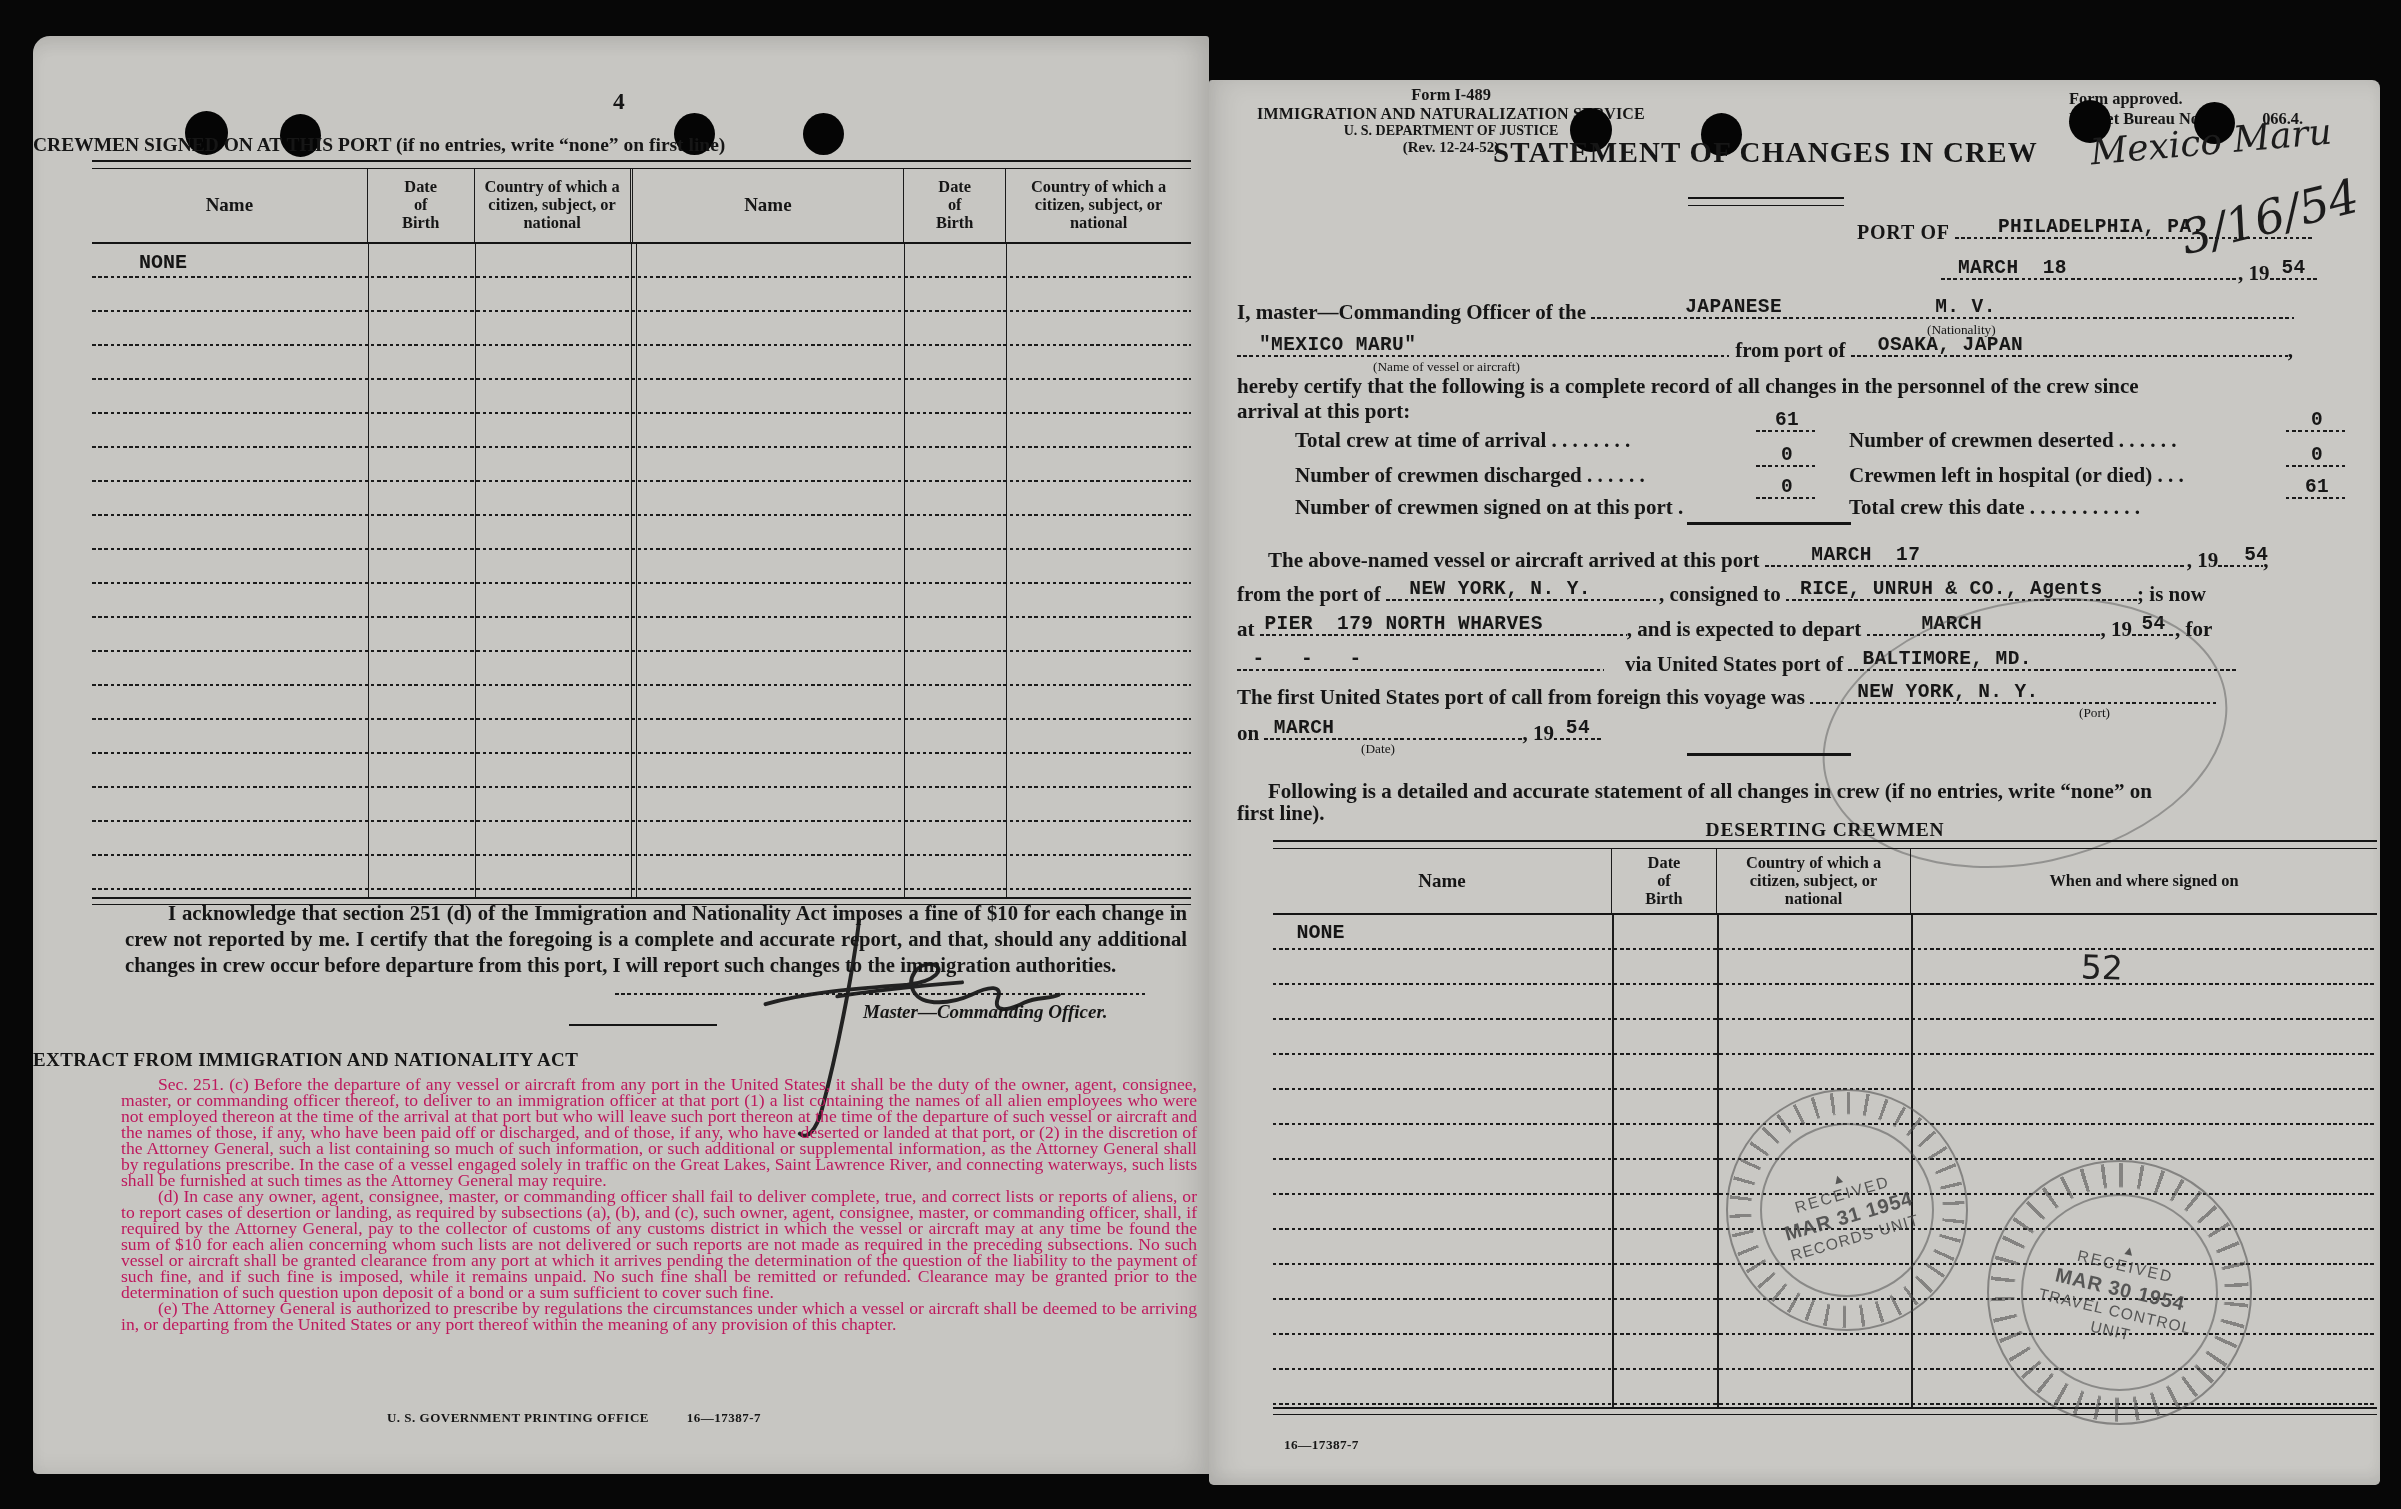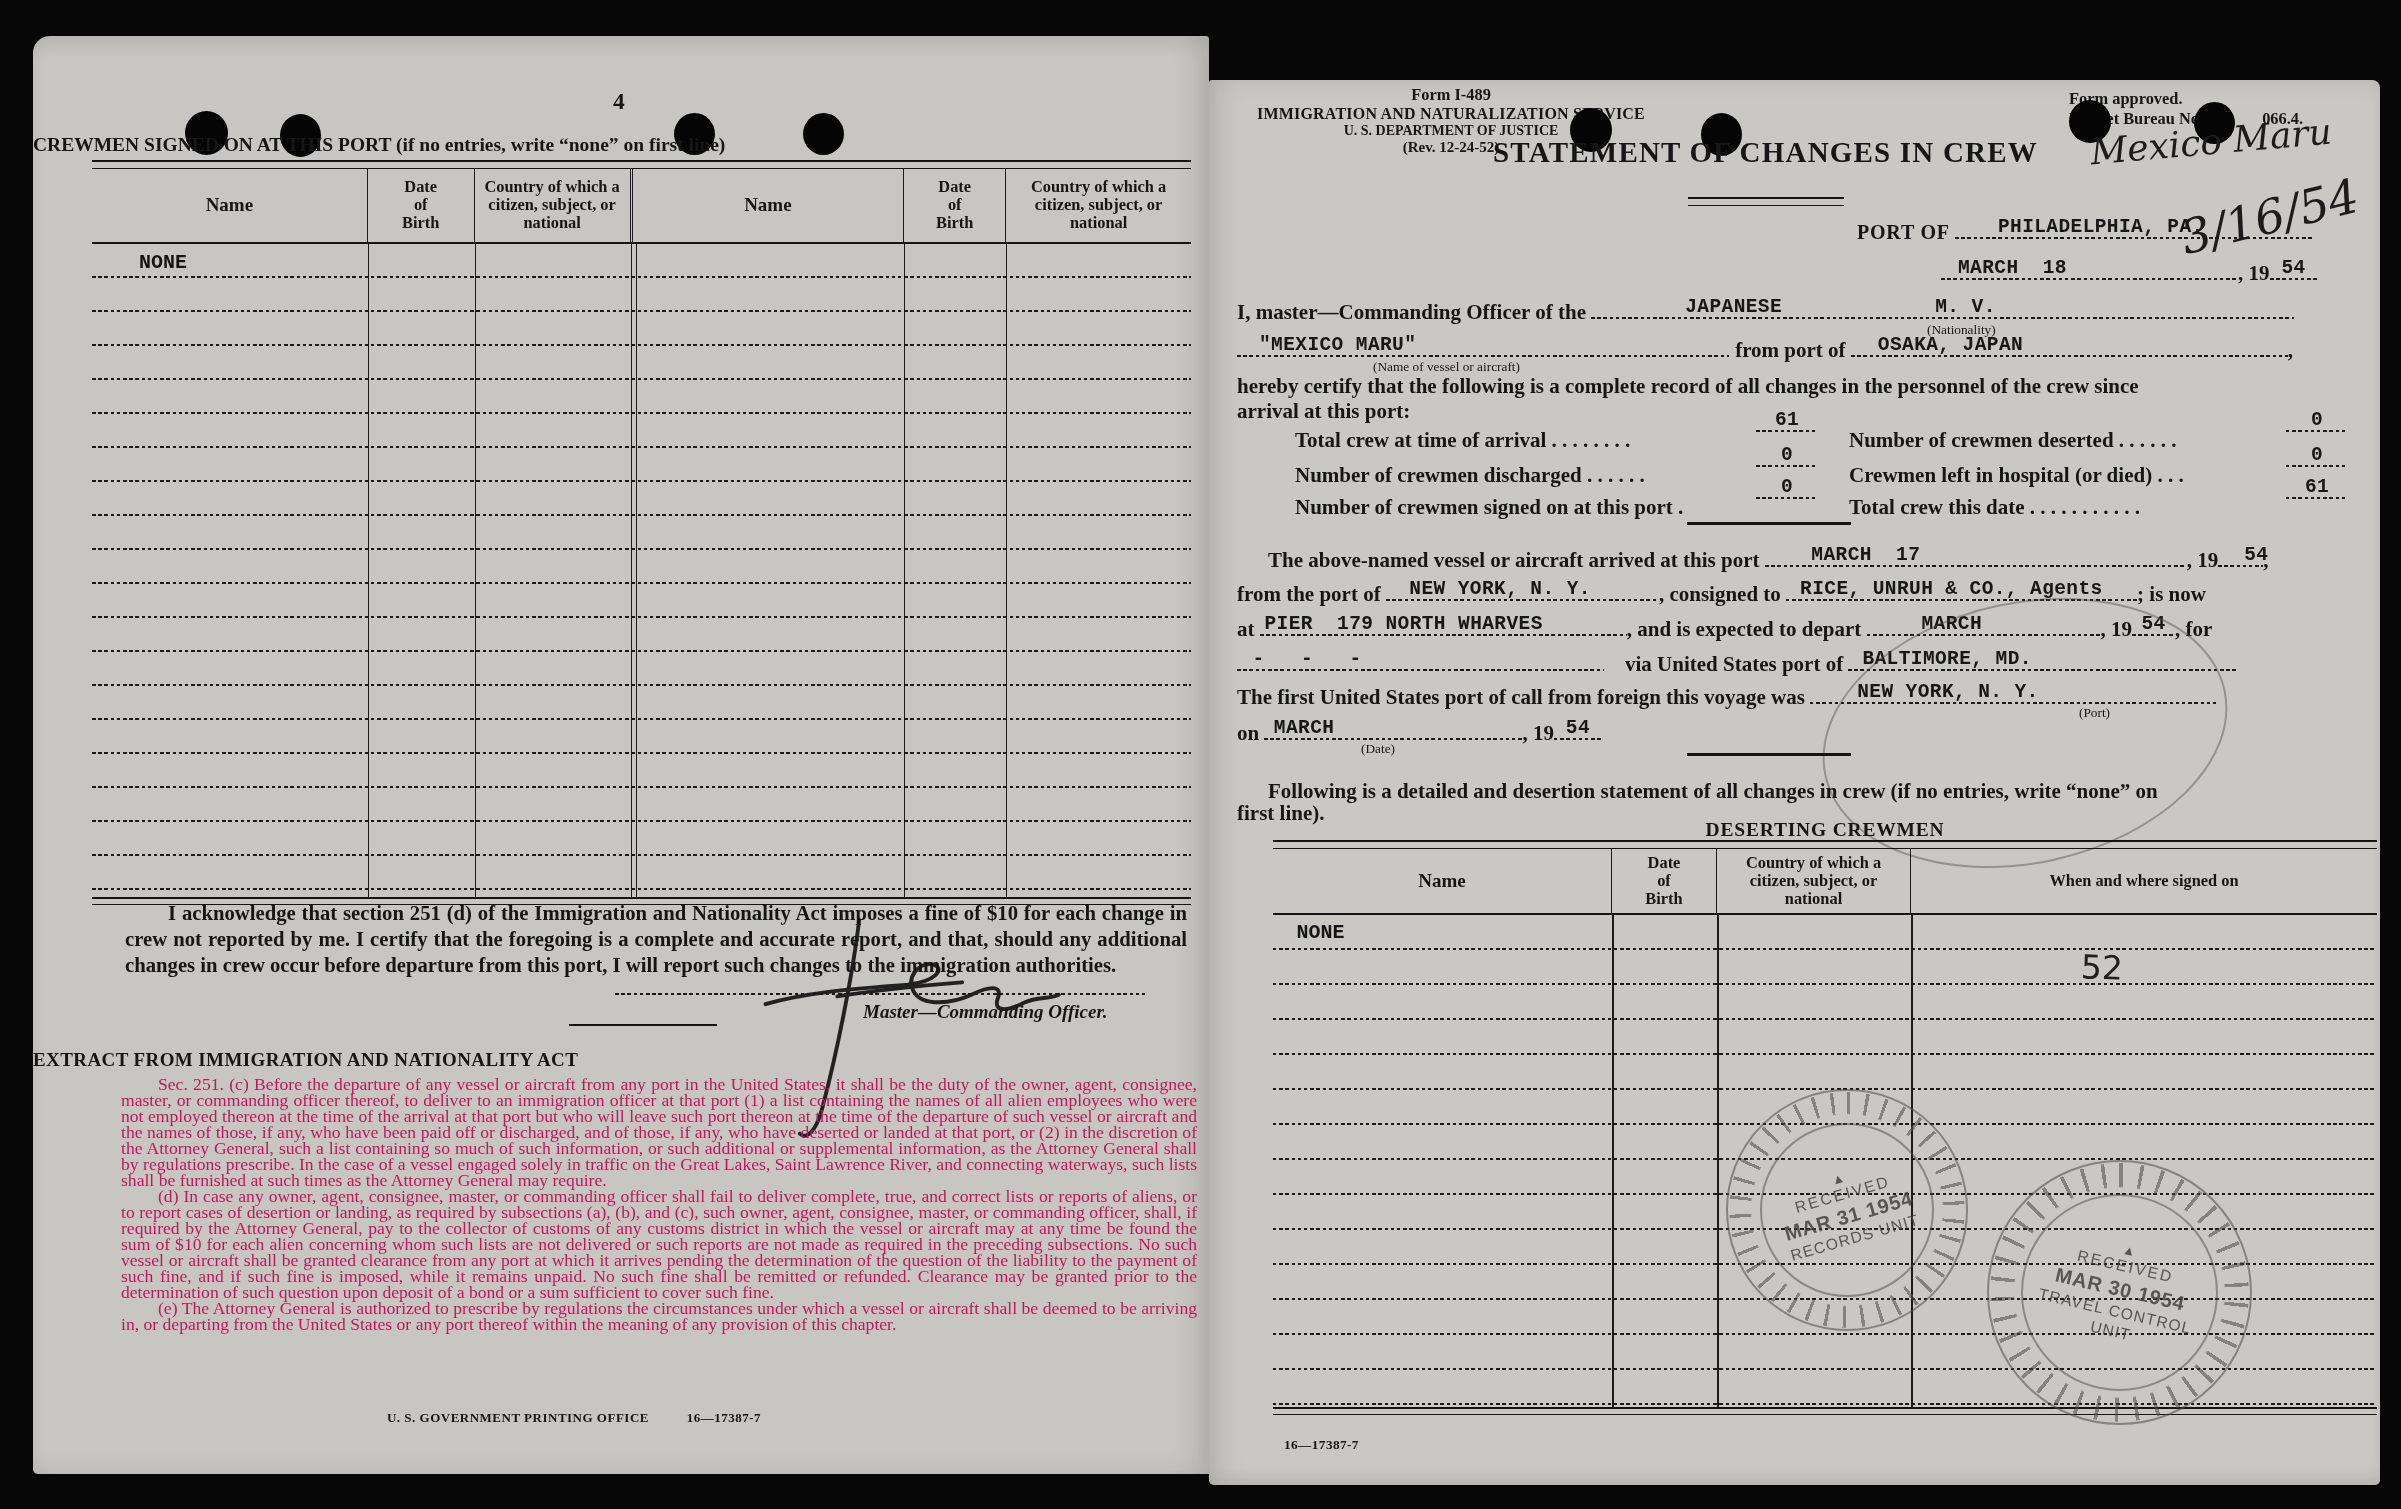--- a/index.html
+++ b/index.html
@@ -369,21 +369,21 @@
     </span><span>, 19</span><span class="blank sblank" style="width:48px;">
       <span class="dot"></span><span class="tv">54</span>
     </span>
   </div>
   <div class="caption" style="left:152px;top:661px;">(Date)</div>
 
   <div class="oval"></div>
 
   <div class="divider" style="left:478px;top:673px;width:164px;"></div>
 
-  <div class="fline" style="top:699px;text-indent:31px;">Following is a detailed and desertion statement of all changes in crew (if no entries, write “none” on</div>
+  <div class="fline" style="top:699px;text-indent:31px;">Following is a detailed and accurate statement of all changes in crew (if no entries, write “none” on</div>
   <div class="fline" style="top:721px;">first line).</div>
 
   <div class="deserting">DESERTING CREWMEN</div>
 
   <div id="rTable">
     <div class="dline"></div>
     <div class="thead">
       <div class="th rth" style="width:339px;">
         <span class="big">Name</span>
         </div>

